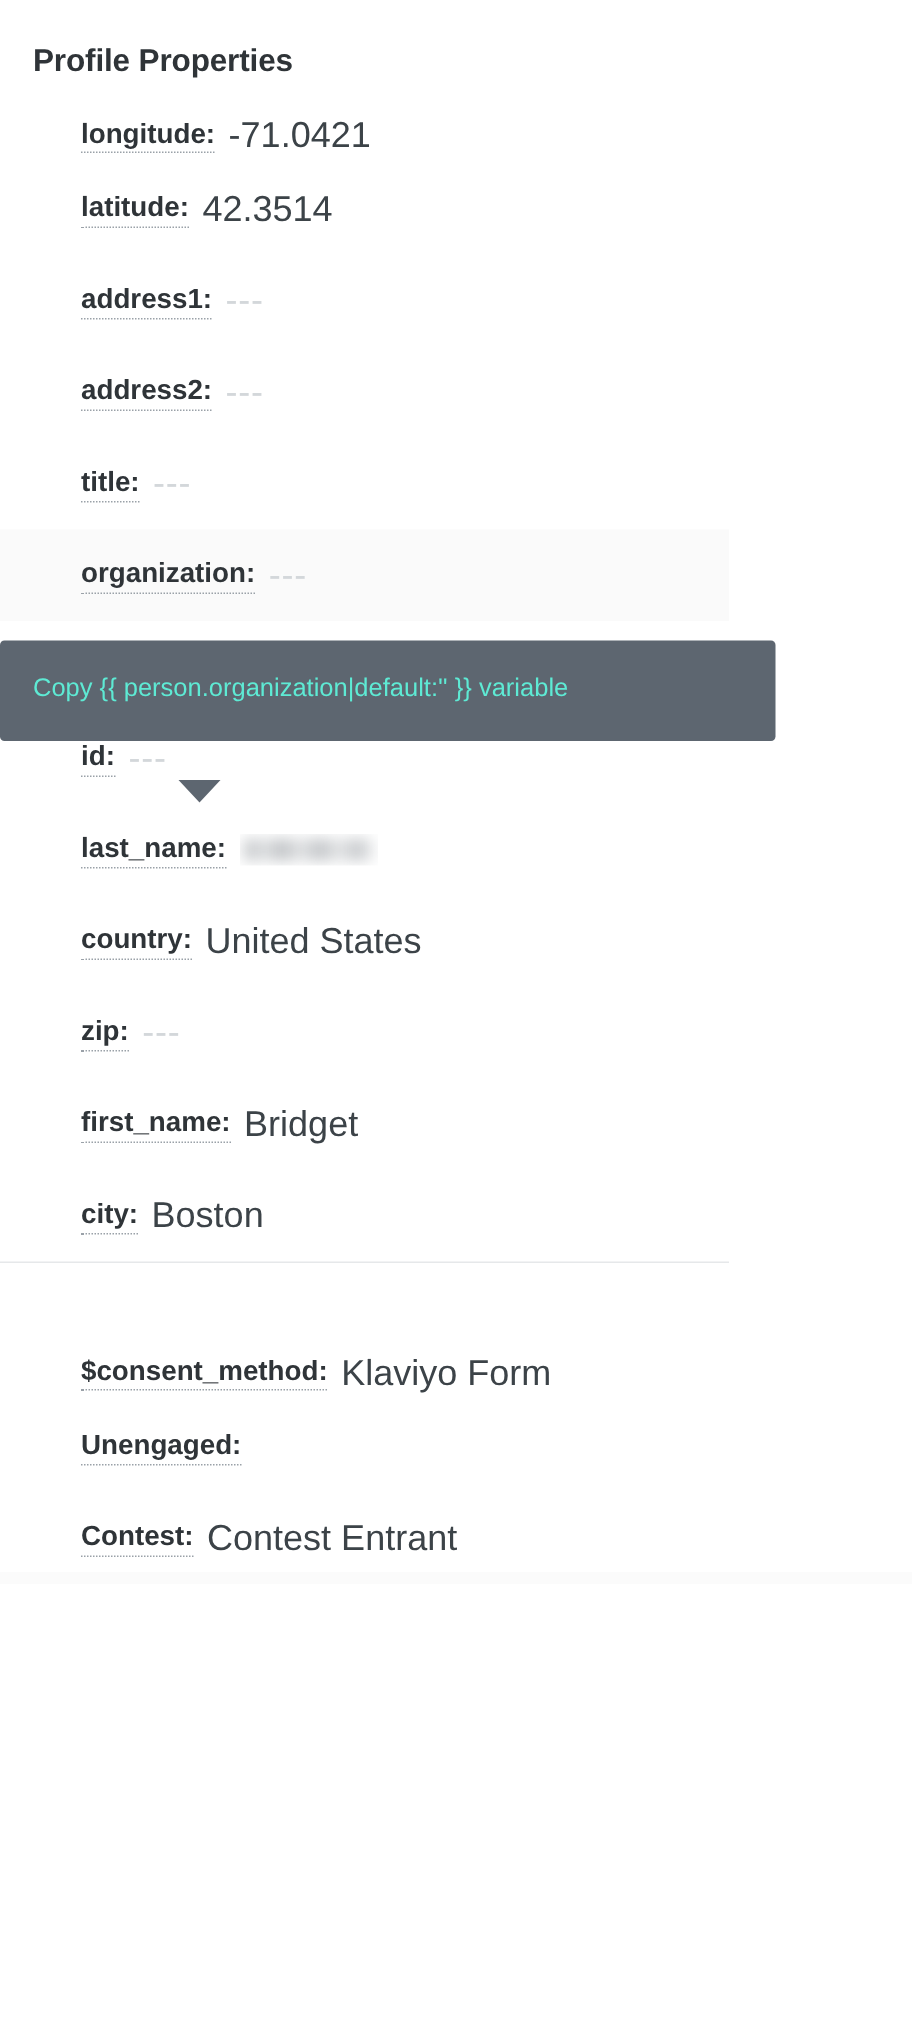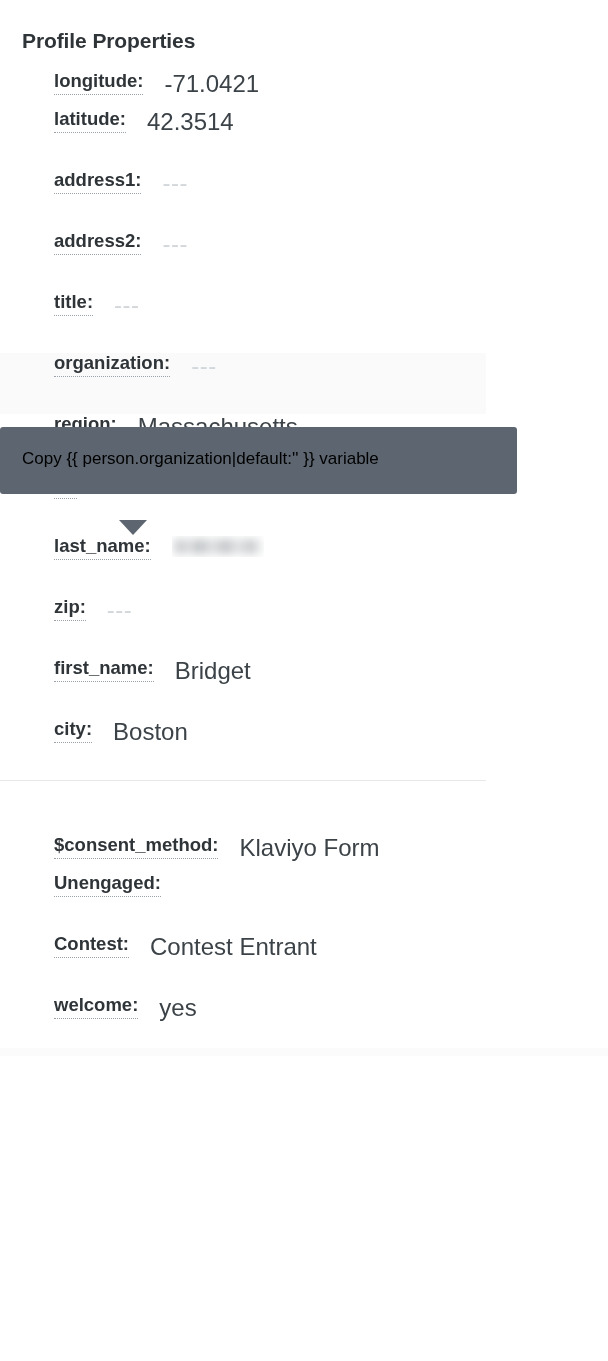--- a/index.html
+++ b/index.html
@@ -40,25 +40,24 @@
   }
 
   .prop-list {
     list-style: none;
     margin: 0;
     padding: 0;
   }
 
   .prop-row {
     display: flex;
-    align-items: flex-start;
+    align-items: center;
     padding: 0 0 0 54px;
     height: 61px;
     box-sizing: border-box;
-    gap: 12px;
   }
   .prop-row.first-row { height: 58px; padding-top: 20px; }
 
   .prop-row.row-highlight {
     background: #fafafa;
   }
 
   .prop-key {
     font-size: 18.5px;
     font-weight: 700;
@@ -129,21 +128,21 @@
   }
 
   
   .tooltip {
     position: absolute;
     left: 0;
     top: 427px;
     width: 517px;
     box-sizing: border-box;
     background: #5d6670;
-    color: #000000;
+    color: #5eead4;
     border-radius: 3px;
     padding: 20px 22px 22px 22px;
     font-size: 17px;
     line-height: 1.45;
     z-index: 30;
   }
   .tooltip-arrow {
     position: absolute;
     left: 119px;
     top: 520px;
@@ -202,20 +201,24 @@
         </li>
         <li class="prop-row">
           <span class="prop-key">id:</span>
           <span class="prop-val empty">---</span>
         </li>
         <li class="prop-row">
           <span class="prop-key">last_name:</span>
           <span class="prop-val redacted" style="width: 92px; height: 21px;"></span>
         </li>
         <li class="prop-row">
+          <span class="prop-key">country:</span>
+          <span class="prop-val">United States</span>
+        </li>
+        <li class="prop-row">
           <span class="prop-key">zip:</span>
           <span class="prop-val empty">---</span>
         </li>
         <li class="prop-row">
           <span class="prop-key">first_name:</span>
           <span class="prop-val">Bridget</span>
         </li>
         <li class="prop-row">
           <span class="prop-key">city:</span>
           <span class="prop-val">Boston</span>
@@ -232,24 +235,20 @@
           <span class="prop-val">Klaviyo Form</span>
         </li>
         <li class="prop-row">
           <span class="prop-key">Unengaged:</span>
           <span class="prop-val"></span>
         </li>
         <li class="prop-row">
           <span class="prop-key">Contest:</span>
           <span class="prop-val">Contest Entrant</span>
         </li>
-        <li class="prop-row">
-          <span class="prop-key">welcome:</span>
-          <span class="prop-val">yes</span>
-        </li>
       </ul>
   </section>
 
   <div class="tooltip">
     <span>Copy {{ person.organization|default:'' }} variable</span>
   </div>
   <div class="tooltip-arrow"></div>
 
   <div class="bottom-fade"></div>
 </div>

